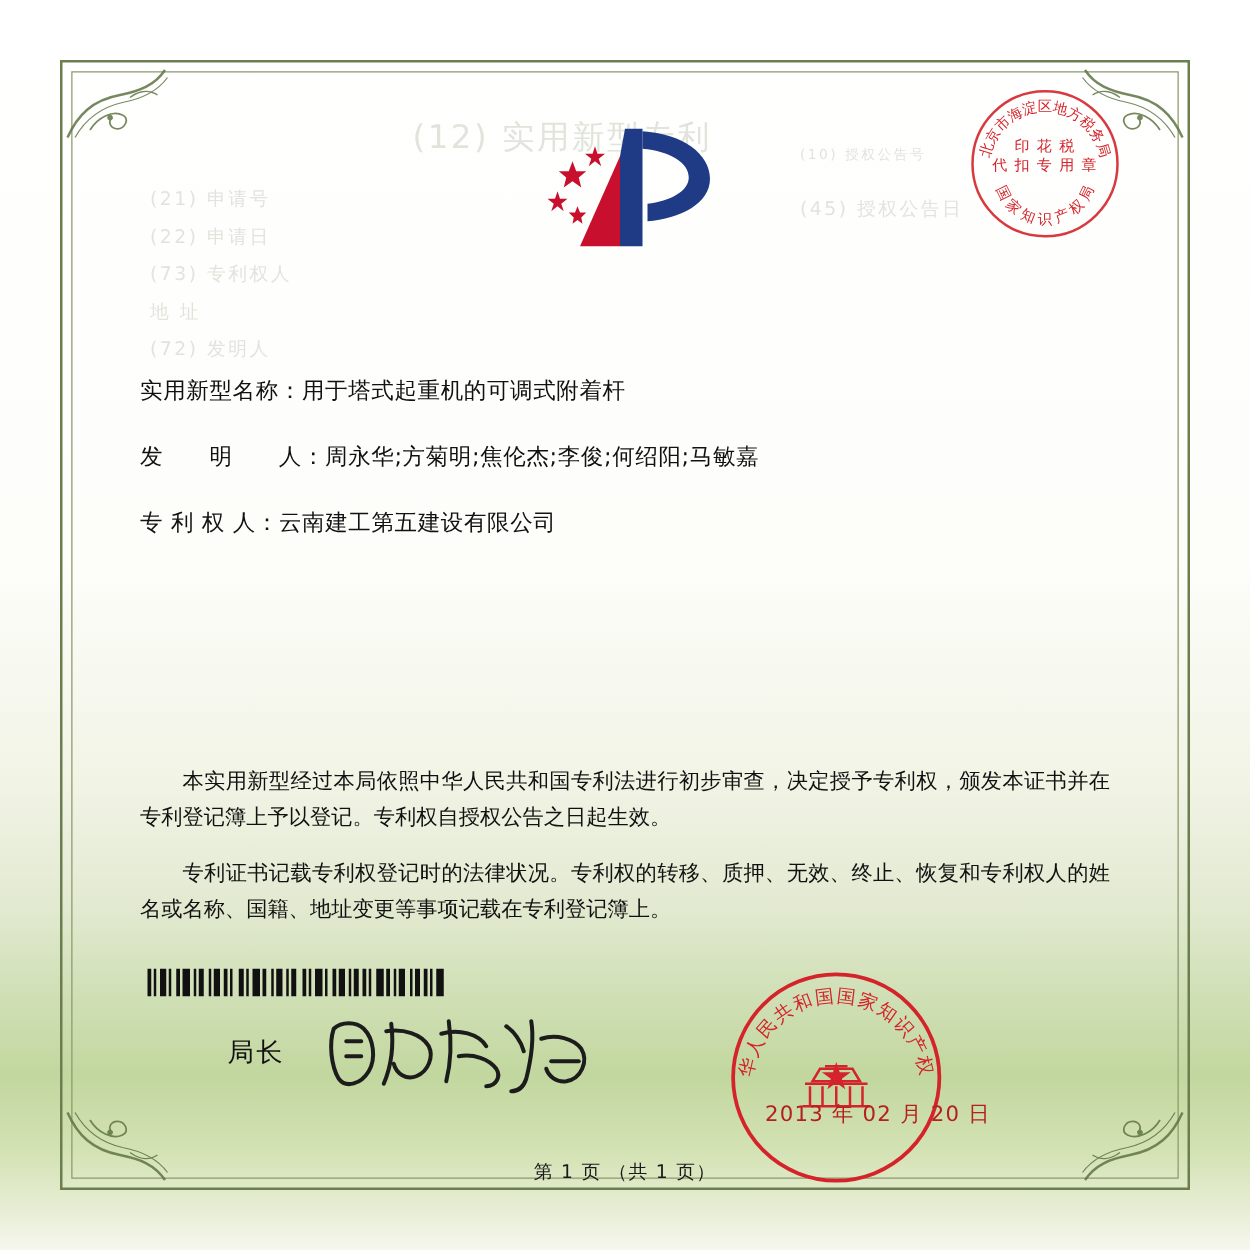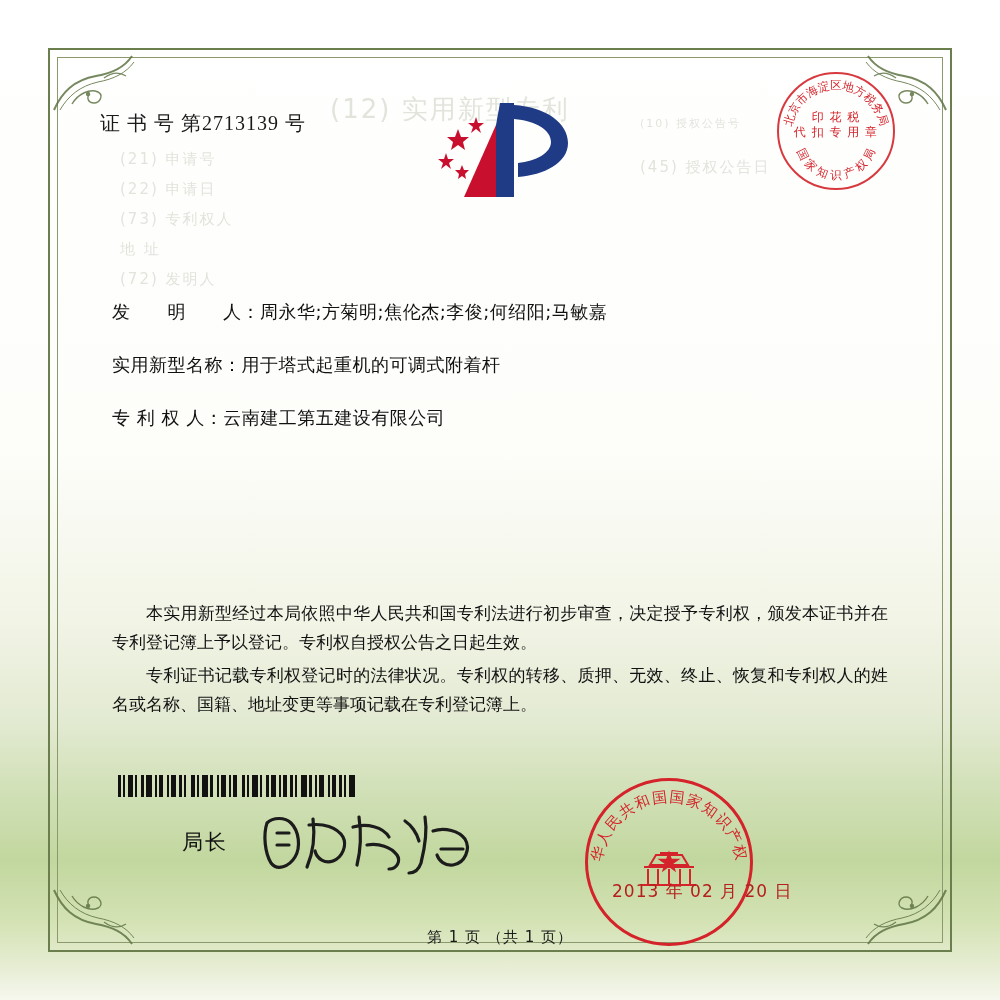--- a/index.html
+++ b/index.html
@@ -177,21 +177,21 @@
     left: 112px;
     right: 112px;
     top: 595px;
     font-size: 17px;
     line-height: 29px;
     color: #111;
     font-family: "DejaVu Sans", sans-serif;
     text-align: justify;
   }
   .body-text p {
-    margin: 4px 0 2px 0;
+    margin: 16px 0 2px 0;
     text-indent: 2em;
   }
 
   
   .barcode {
     position: absolute;
     left: 118px;
     top: 775px;
     width: 255px;
     height: 22px;
@@ -327,21 +327,20 @@
 
   <div class="ghost g1">(12) 实用新型专利</div>
   <div class="ghost g2">(21) 申请号</div>
   <div class="ghost g3">(22) 申请日</div>
   <div class="ghost g4">(73) 专利权人</div>
   <div class="ghost g5">地 址</div>
   <div class="ghost g6">(72) 发明人</div>
   <div class="ghost g7">(10) 授权公告号</div>
   <div class="ghost g8">(45) 授权公告日</div>
 
-  <div class="cert-no">证 书 号 第2713139 号</div>
 
   <div class="logo">
     <svg viewBox="0 0 170 110">
 
       <path d="M82,8 L96,8 L96,102 L78,102 L78,30 Z" fill="#1f3b86"></path>
       <path d="M96,10 C128,12 150,28 150,48 C150,68 126,80 100,82 L100,68 C118,66 133,58 133,47 C133,35 118,26 96,24 Z" fill="#1f3b86"></path>
 
       <path d="M78,30 L78,102 L46,102 Z" fill="#c8102e"></path>
 
       <g fill="#c8102e">
@@ -365,24 +364,24 @@
     </svg>
     <div class="inner-text">
       <div>印 花 税</div>
       <div>代 扣 专 用 章</div>
     </div>
   </div>
 
 
   <div class="fields">
     <div class="field-row">
-      <span class="field-label">发　　明　　人：</span><span class="field-value">周永华;方菊明;焦伦杰;李俊;何绍阳;马敏嘉</span>
+      <span class="field-label">实用新型名称：</span><span class="field-value">用于塔式起重机的可调式附着杆</span>
     </div>
     <div class="field-row">
-      <span class="field-label">实用新型名称：</span><span class="field-value">用于塔式起重机的可调式附着杆</span>
+      <span class="field-label">发　　明　　人：</span><span class="field-value">周永华;方菊明;焦伦杰;李俊;何绍阳;马敏嘉</span>
     </div>
     <div class="field-row">
       <span class="field-label">专 利 权 人：</span><span class="field-value">云南建工第五建设有限公司</span>
     </div>
   </div>
 
   <div class="body-text">
     <p>本实用新型经过本局依照中华人民共和国专利法进行初步审查，决定授予专利权，颁发本证书并在专利登记簿上予以登记。专利权自授权公告之日起生效。</p>
     <p>专利证书记载专利权登记时的法律状况。专利权的转移、质押、无效、终止、恢复和专利权人的姓名或名称、国籍、地址变更等事项记载在专利登记簿上。</p>
   </div>

